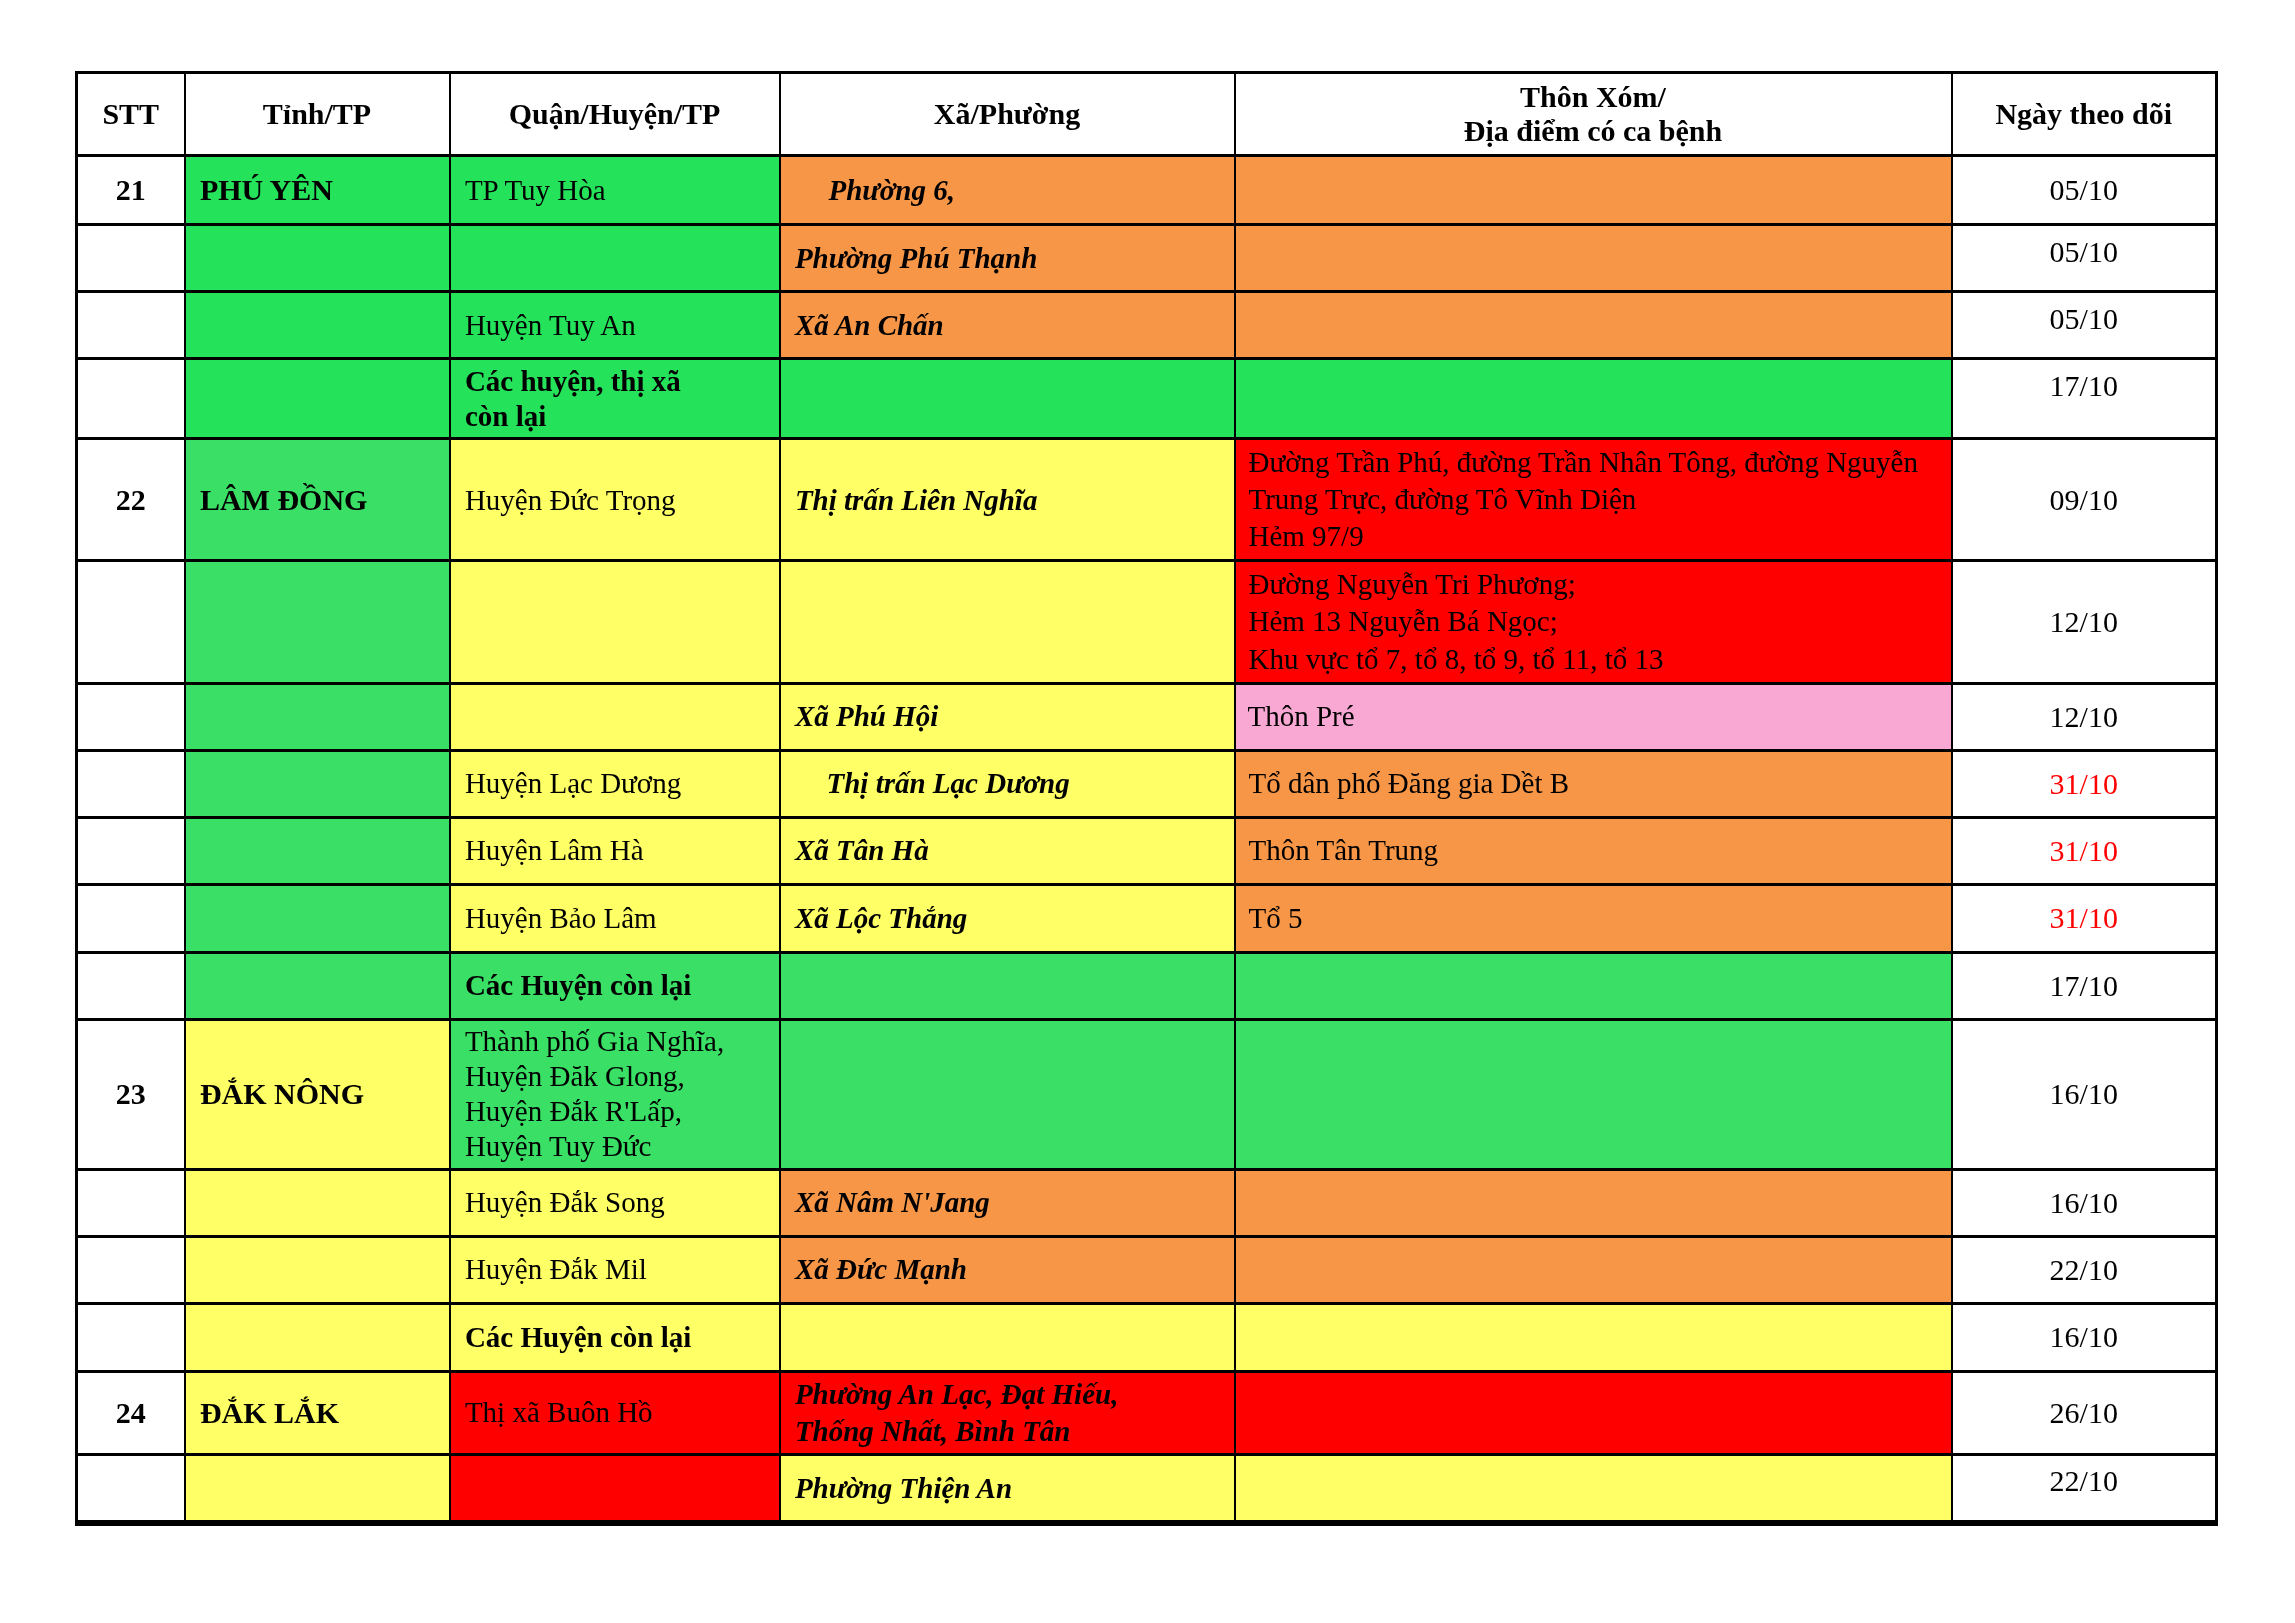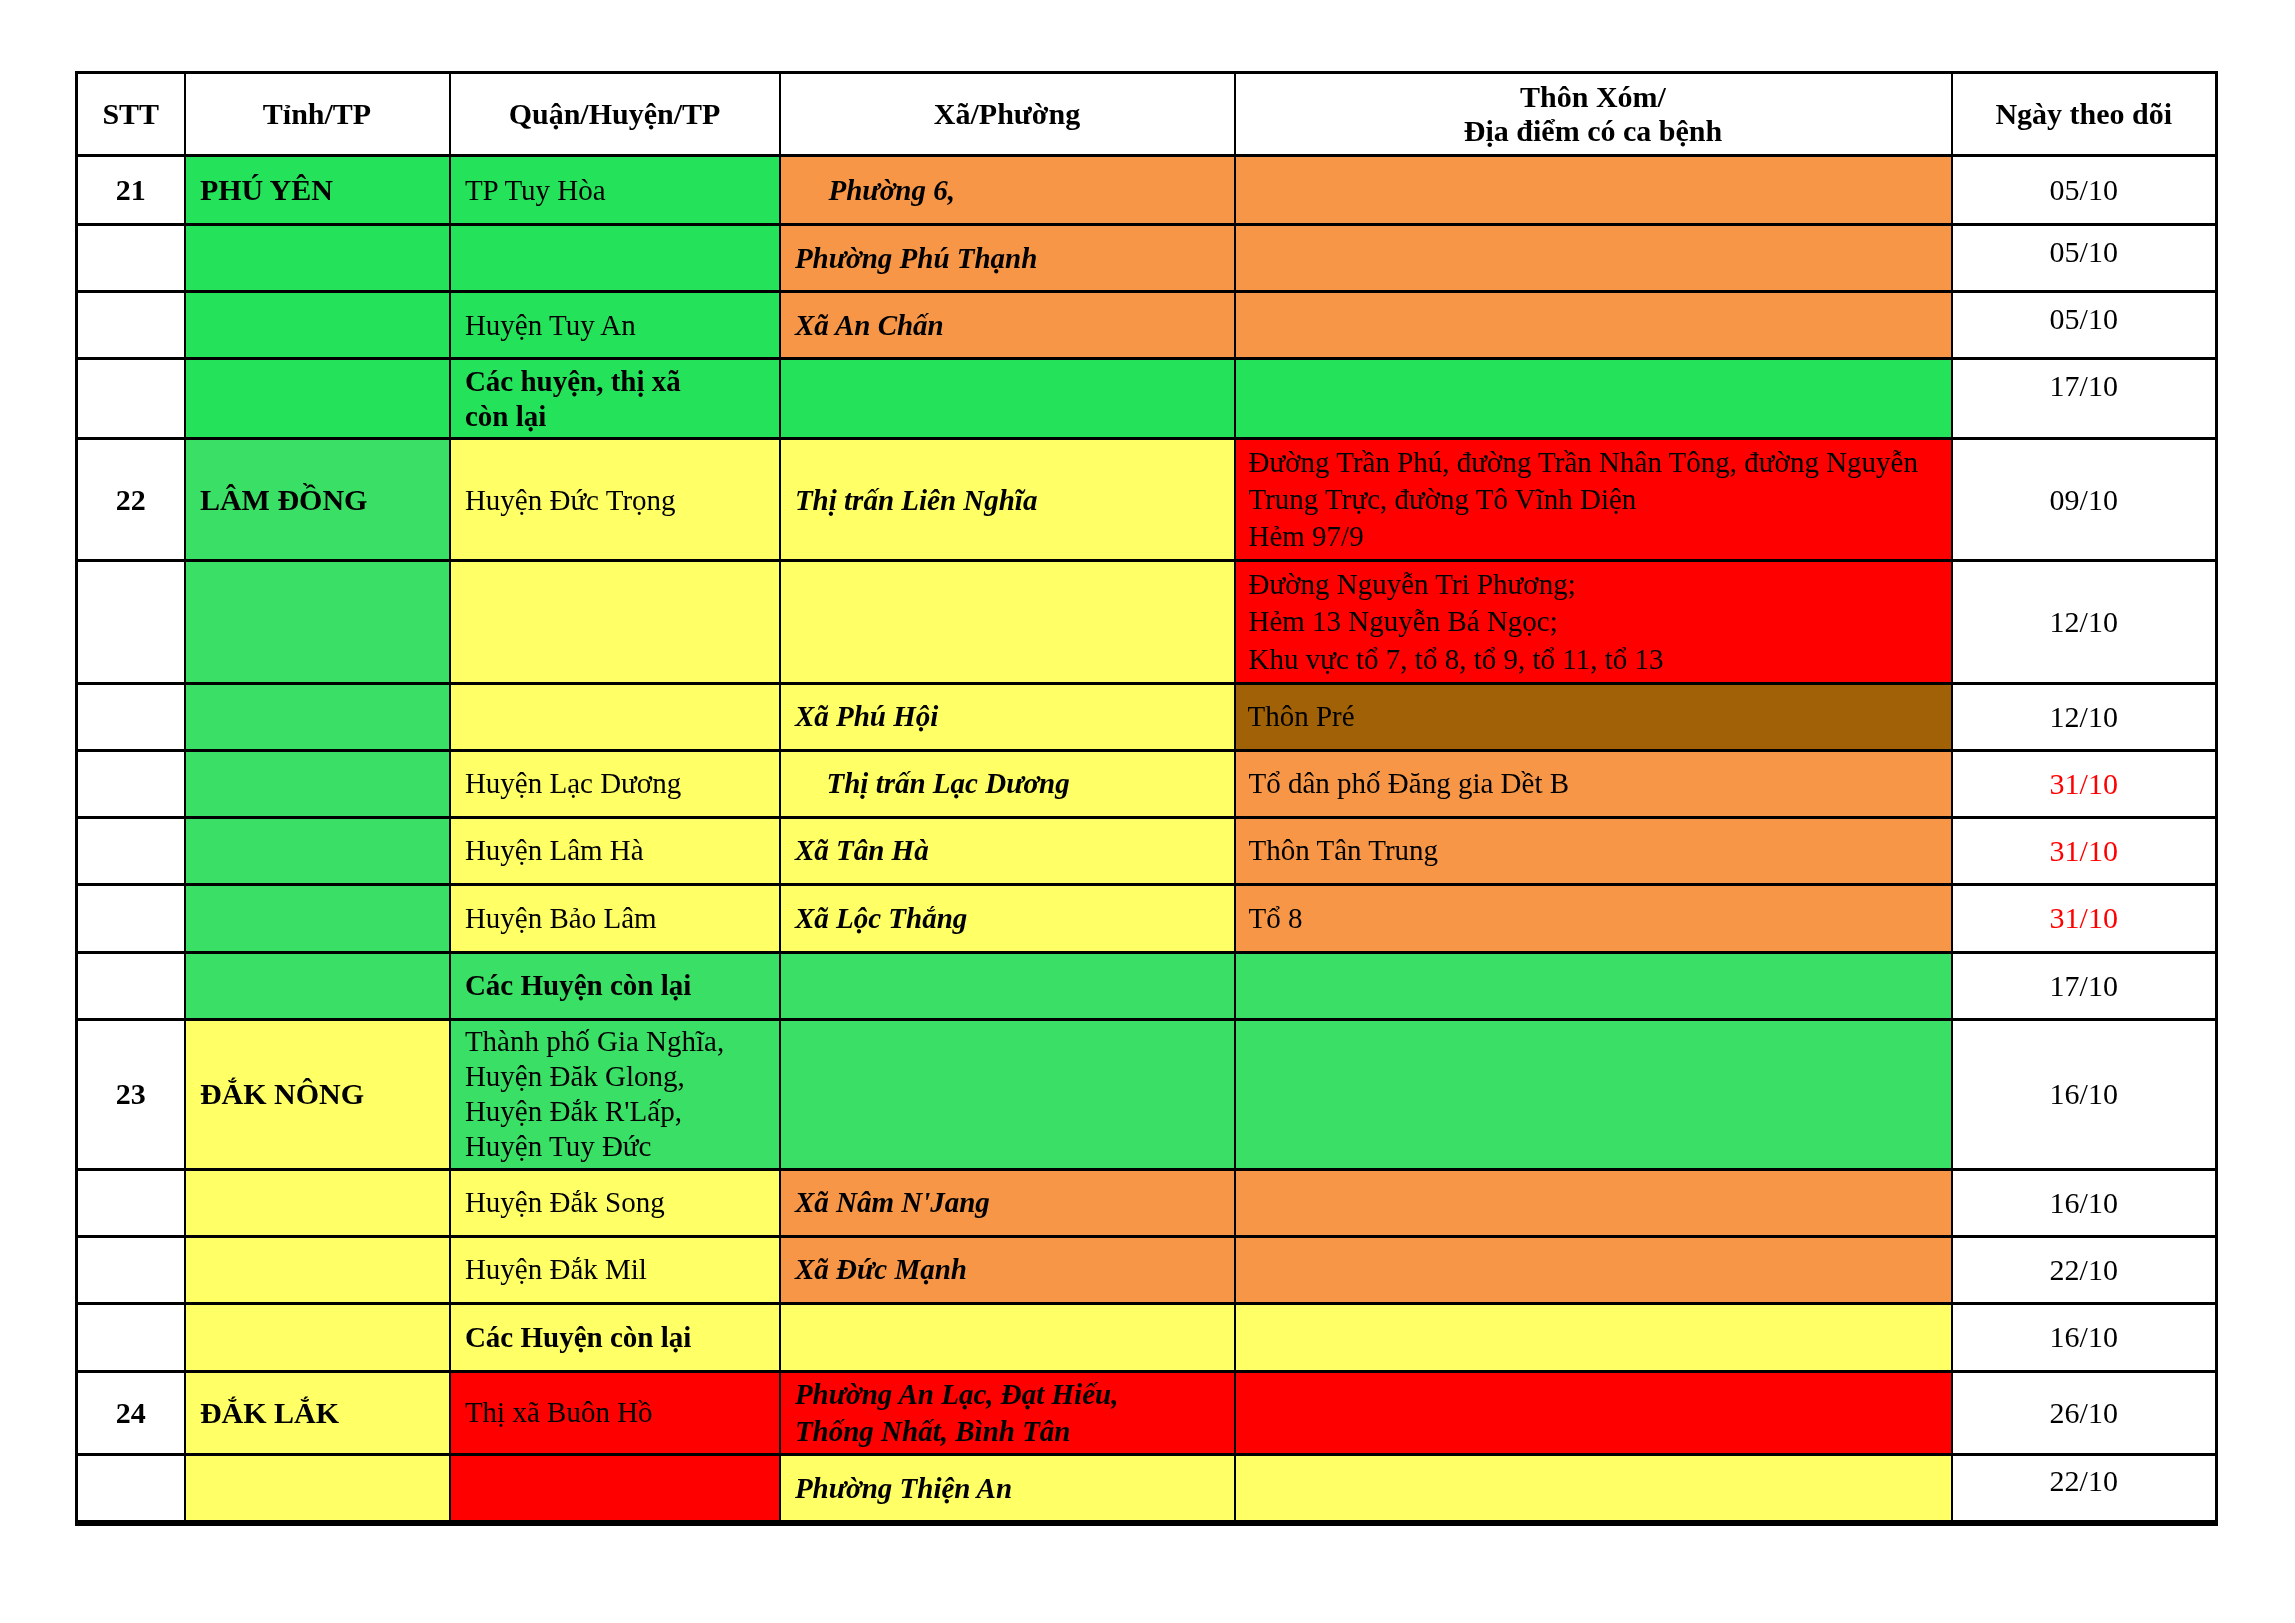--- a/index.html
+++ b/index.html
@@ -115,21 +115,21 @@
         <td class="c-hamlet" style="background-color: rgb(255, 0, 0);">Đường Nguyễn Tri Phương;
 Hẻm 13 Nguyễn Bá Ngọc;
 Khu vực tổ 7, tổ 8, tổ 9, tổ 11, tổ 13</td>
         <td class="c-date" style="background-color: rgb(255, 255, 255);">12/10</td>
       </tr>
       <tr style="height: 67px;">
         <td class="c-stt" style="background-color: rgb(255, 255, 255);"></td>
         <td class="c-province" style="background-color: rgb(58, 223, 101);"></td>
         <td class="c-district" style="background-color: rgb(255, 255, 102);"></td>
         <td class="c-ward" style="background-color: rgb(255, 255, 102);">Xã Phú Hội</td>
-        <td class="c-hamlet" style="background-color: #a16207; padding-left: 12px;">Thôn Pré</td>
+        <td class="c-hamlet" style="background-color: #f9a8d4; padding-left: 12px;">Thôn Pré</td>
         <td class="c-date" style="background-color: rgb(255, 255, 255);">12/10</td>
       </tr>
       <tr style="height: 67px;">
         <td class="c-stt" style="background-color: rgb(255, 255, 255);"></td>
         <td class="c-province" style="background-color: rgb(58, 223, 101);"></td>
         <td class="c-district" style="background-color: rgb(255, 255, 102);">Huyện Lạc Dương</td>
         <td class="c-ward indent" style="background-color: rgb(255, 255, 102);">Thị trấn Lạc Dương</td>
         <td class="c-hamlet" style="background-color: rgb(247, 150, 70);">Tổ dân phố Đăng gia Dềt B</td>
         <td class="c-date red-text" style="background-color: rgb(255, 255, 255);">31/10</td>
       </tr>
@@ -139,21 +139,21 @@
         <td class="c-district" style="background-color: rgb(255, 255, 102);">Huyện Lâm Hà</td>
         <td class="c-ward" style="background-color: rgb(255, 255, 102);">Xã Tân Hà</td>
         <td class="c-hamlet" style="background-color: rgb(247, 150, 70);">Thôn Tân Trung</td>
         <td class="c-date red-text" style="background-color: rgb(255, 255, 255);">31/10</td>
       </tr>
       <tr style="height: 68px;">
         <td class="c-stt" style="background-color: rgb(255, 255, 255);"></td>
         <td class="c-province" style="background-color: rgb(58, 223, 101);"></td>
         <td class="c-district" style="background-color: rgb(255, 255, 102);">Huyện Bảo Lâm</td>
         <td class="c-ward" style="background-color: rgb(255, 255, 102);">Xã Lộc Thắng</td>
-        <td class="c-hamlet" style="background-color: rgb(247, 150, 70);">Tổ 8</td>
+        <td class="c-hamlet" style="background-color: rgb(247, 150, 70);">Tổ 5</td>
         <td class="c-date red-text" style="background-color: rgb(255, 255, 255);">31/10</td>
       </tr>
       <tr style="height: 67px;">
         <td class="c-stt" style="background-color: rgb(255, 255, 255);"></td>
         <td class="c-province" style="background-color: rgb(58, 223, 101);"></td>
         <td class="c-district bold" style="background-color: rgb(58, 223, 101);">Các Huyện còn lại</td>
         <td class="c-ward" style="background-color: rgb(58, 223, 101);"></td>
         <td class="c-hamlet" style="background-color: rgb(58, 223, 101);"></td>
         <td class="c-date" style="background-color: rgb(255, 255, 255);">17/10</td>
       </tr>

